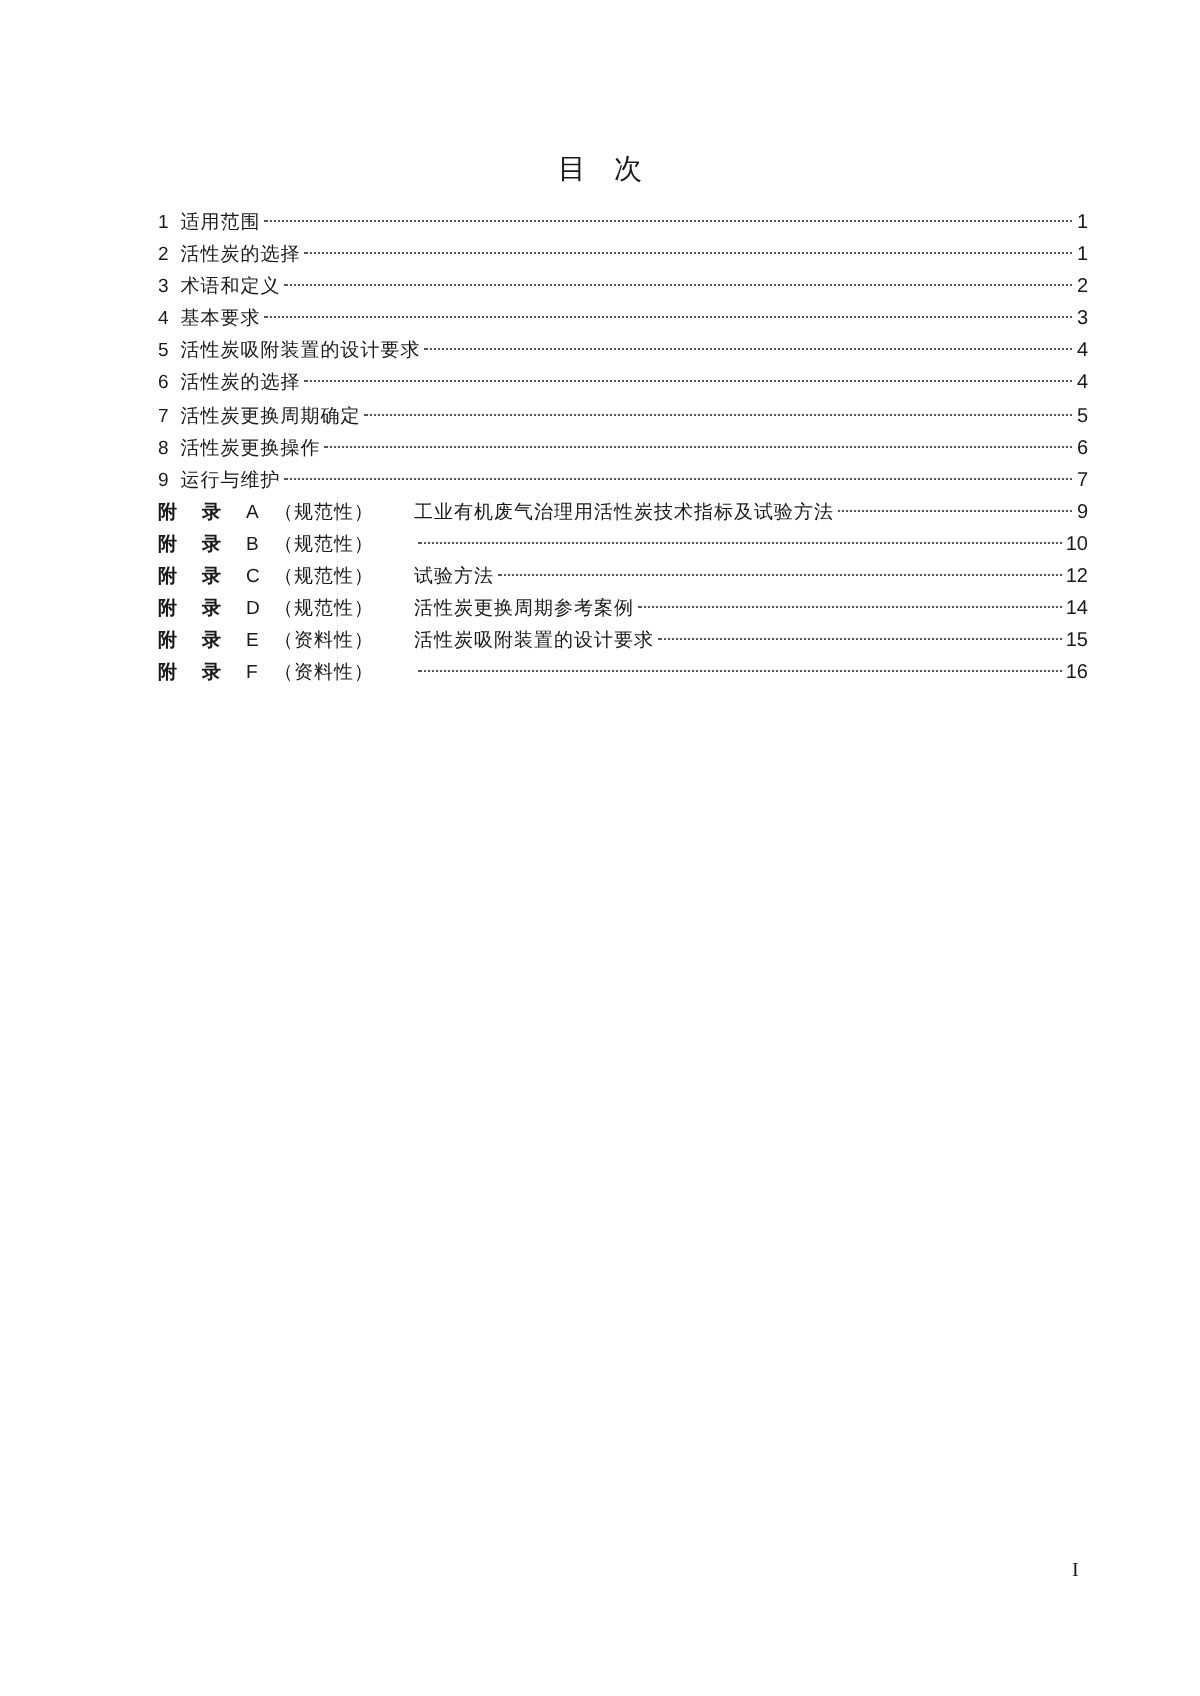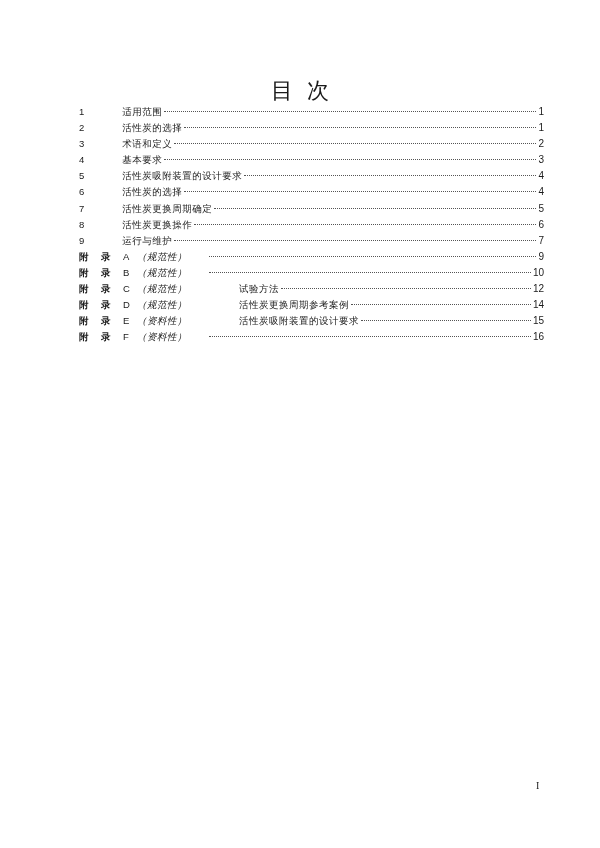--- a/index.html
+++ b/index.html
@@ -1,30 +1,30 @@
 <!DOCTYPE html>
 <html><head>
   <meta charset="utf-8">
   <style>
     html, body { margin: 0; padding: 0; background: #ffffff; }
     body { width: 600px; height: 848px; position: relative; overflow: hidden;
            font-family: "DejaVu Serif", "Liberation Serif", serif; color: #1a1a1a; }
     .title { position: absolute; top: 76px; left: 0; width: 600px; text-align: center;
-             font-family: "DejaVu Sans", sans-serif; font-size: 22px; letter-spacing: 14px;
+             font-family: "DejaVu Sans", sans-serif; font-size: 14px; letter-spacing: 14px;
              text-indent: 14px; font-weight: normal; }
     .toc { position: absolute; top: 104px; left: 79px; width: 465px; }
     .row { display: flex; align-items: baseline; height: 16.1px; font-size: 10px; line-height: 16px;
            white-space: nowrap; }
     .num { font-family: "Liberation Sans", sans-serif; font-size: 9.5px; margin-right: 6px; }
-    .lbl { font-family: Liberation Serif, serif; font-size: 9.5px; letter-spacing: 0.5px; margin-left: 32px; }
+    .lbl { font-family: Liberation Serif, serif; font-size: 9.5px; letter-spacing: 0.5px; }
     .appx-fu, .appx-lu { font-family: "DejaVu Sans", sans-serif; font-weight: bold; font-size: 9.5px; }
     .appx-fu { width: 22px; }
     .appx-lu { width: 22px; }
     .appx-letter { font-family: "Liberation Sans", sans-serif; font-size: 9.5px; width: 14px; }
-    .appx-type { font-size: 9.5px; width: 70px; letter-spacing: 0.5px; font-style: italic; }
+    .appx-type { font-size: 9.5px; width: 70px; letter-spacing: 0.5px; }
     .leader { flex: 1; border-bottom: 1px dotted #555; margin: 0 2px; transform: translateY(-3px); min-width: 10px; }
     .pg { font-family: "Liberation Sans", sans-serif; font-size: 10px; text-align: right; }
     .footer-page { position: absolute; top: 780px; left: 536px; font-family: "Liberation Serif", serif; font-size: 10px; }
   </style>
 </head>
 <body>
 
 <div class="title">目次</div>
 
 <div class="toc">
@@ -81,20 +81,21 @@
       <span class="lbl">运行与维护</span>
       <span class="leader"></span>
       <span class="pg">7</span>
     </div>
 
   <div class="row">
       <span class="appx-fu">附</span>
       <span class="appx-lu">录</span>
       <span class="appx-letter">A</span>
       <span class="appx-type">（规范性）</span>
+      <span class="lbl">工业有机废气治理用活性炭技术指标及试验方法</span>
       <span class="leader"></span>
       <span class="pg">9</span>
     </div>
   <div class="row">
       <span class="appx-fu">附</span>
       <span class="appx-lu">录</span>
       <span class="appx-letter">B</span>
       <span class="appx-type">（规范性）</span>
       <span class="leader"></span>
       <span class="pg">10</span>

